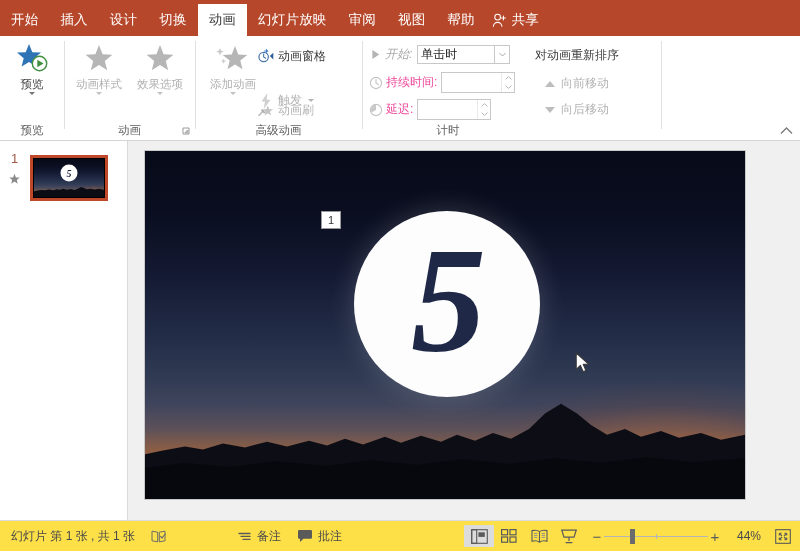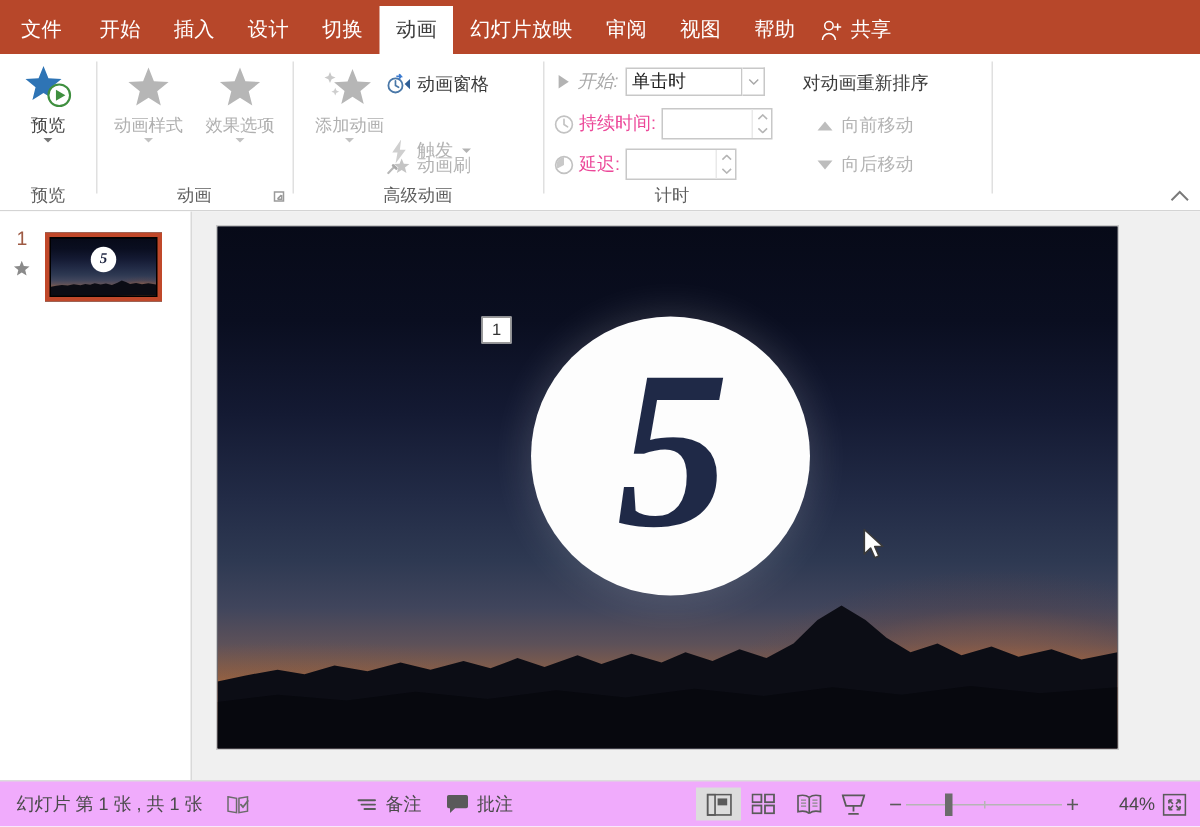--- a/index.html
+++ b/index.html
@@ -215,46 +215,45 @@
     width: 20px; height: 18px;
     background: #ffffff; border: 1px solid #9a9a9a;
     font-size: 11px; color: #333;
     display: flex; align-items: center; justify-content: center;
   }
   .cursor { position: absolute; left: 430px; top: 201px; }
 
   
   .statusbar {
     position: absolute; left: 0; top: 520px; width: 800px; height: 31px;
-    background: #f0abfc; border-top: 1px solid #dcdcdc;
+    background: #fde047; border-top: 1px solid #dcdcdc;
     display: flex; align-items: center;
     font-size: 12px; color: #4a4a4a;
   }
   .sb-text { margin-left: 11px; white-space: nowrap; }
   .sb-icon-btn { margin-left: 14px; display:flex; align-items:center; justify-content:center;
      width: 20px; height: 20px; }
   .sb-item { display: flex; align-items: center; gap: 5px; white-space: nowrap; cursor: default; }
   .sb-right { margin-left: auto; display: flex; align-items: center; }
   .viewbtn { width: 30px; height: 22px; display:flex; align-items:center; justify-content:center; }
   .viewbtn.active { background: #dcdcdc; }
   .zoom-slider { display:flex; align-items:center; gap:0; margin: 0 6px; }
   .zs-line { width: 104px; height: 1px; background: #b5b5b5; position: relative; }
   .zs-mid { position:absolute; left: 50%; top:-2px; width:1px; height:5px; background:#b5b5b5; }
   .zs-handle { position:absolute; left: 26px; top:-7px; width:5px; height:15px; background:#6b6b6b; }
   .zs-sign { font-size: 15px; color: #5a5a5a; width: 14px; text-align:center; }
-  .zoom-pct { width: 42px; text-align: right; font-size: 12px; color:#4a4a4a; }
+  .zoom-pct { width: 42px; text-align: center; font-size: 12px; color:#4a4a4a; }
   .fitbtn { width: 26px; height: 22px; display:flex; align-items:center; justify-content:center; margin-right: 4px; }
 </style>
 </head>
 <body>
 
 <div id="app">
 
   <div class="tabbar">
-    <div class="tab first">文件</div>
     <div class="tab">开始</div>
     <div class="tab">插入</div>
     <div class="tab">设计</div>
     <div class="tab">切换</div>
     <div class="tab active">动画</div>
     <div class="tab">幻灯片放映</div>
     <div class="tab">审阅</div>
     <div class="tab">视图</div>
     <div class="tab">帮助</div>
     <div class="share-btn">

